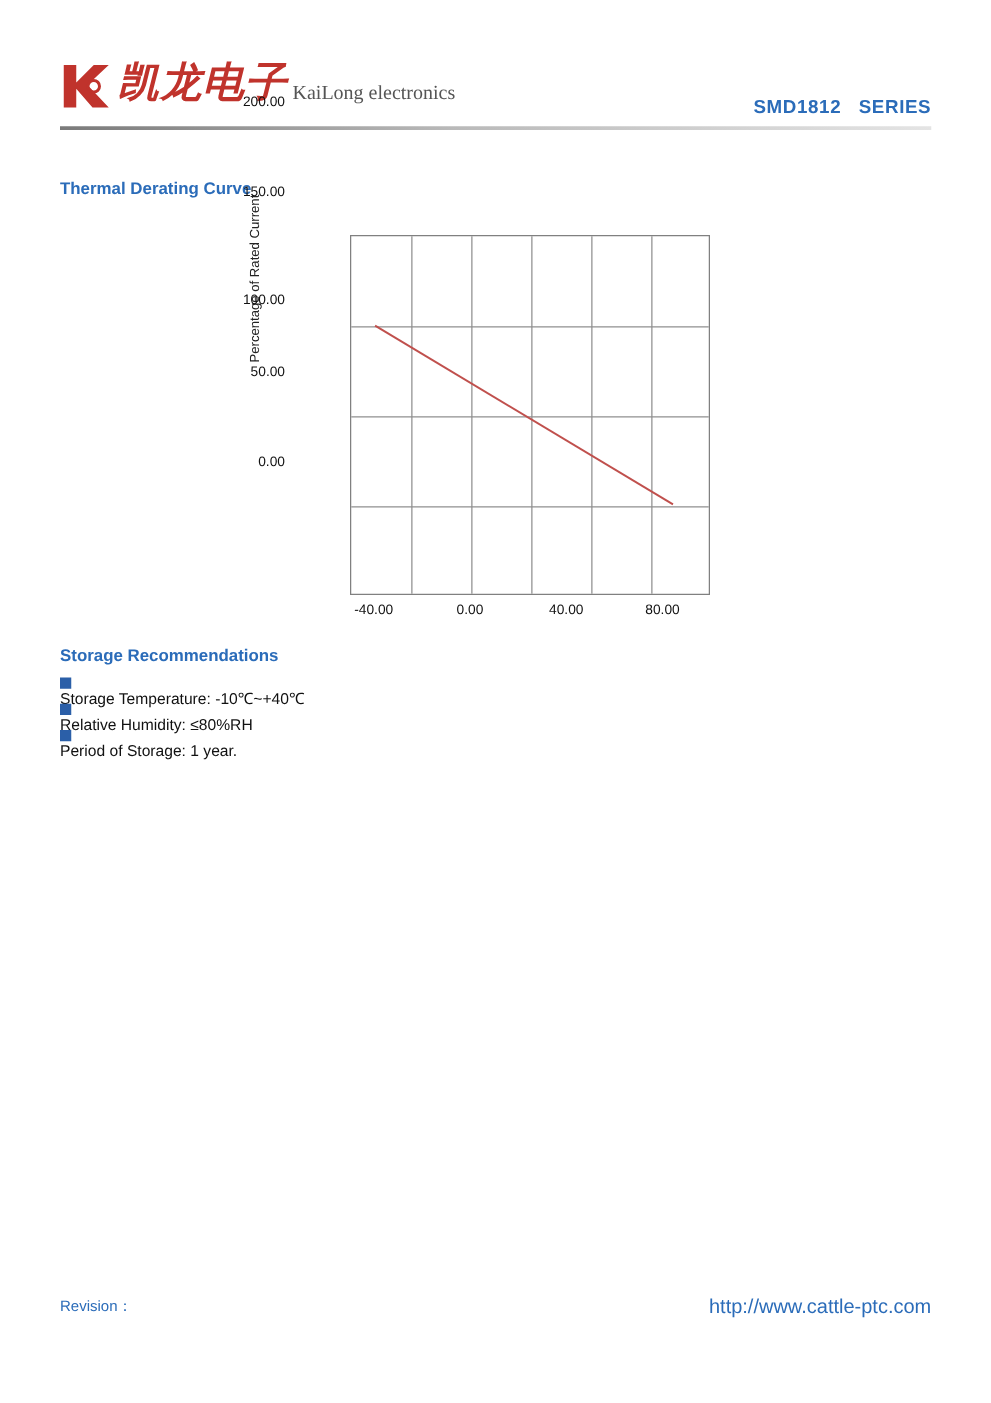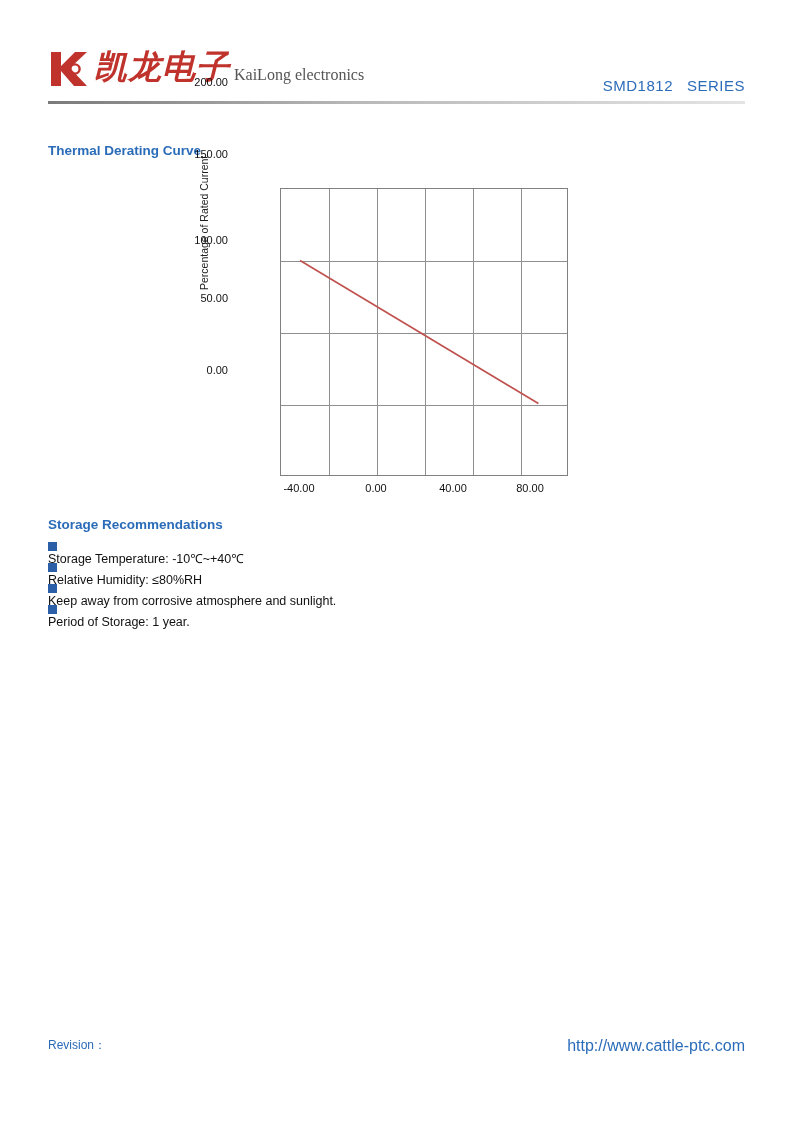--- a/index.html
+++ b/index.html
@@ -61,21 +61,21 @@
     color: #555555;
     line-height: 1;
     padding-bottom: 5px;
     padding-left: 4px;
   }
   .series-title {
     position: absolute;
     right: 0;
     top: 27px;
     font-size: 15px;
-    font-weight: normal;
+    font-weight: bold;
     color: #2b6cb9;
     letter-spacing: 0.5px;
     white-space: pre;
   }
   .header-rule {
     position: absolute;
     left: 48px;
     top: 101px;
     width: 697px;
     height: 3px;
@@ -254,24 +254,20 @@
     <div class="bullet-row">
       <span class="bullet-mark"></span>
       <span class="bullet-text">Storage Temperature: -10℃~+40℃</span>
     </div>
     <div class="bullet-row">
       <span class="bullet-mark"></span>
       <span class="bullet-text">Relative Humidity: ≤80%RH</span>
     </div>
     <div class="bullet-row">
       <span class="bullet-mark"></span>
-      <span class="bullet-text">Keep away from corrosive atmosphere and sunlight.</span>
-    </div>
-    <div class="bullet-row">
-      <span class="bullet-mark"></span>
       <span class="bullet-text">Period of Storage: 1 year.</span>
     </div>
   </div>
 
   <div class="footer-revision">Revision：</div>
   <div class="footer-url">http://www.cattle-ptc.com</div>
 
 </div>
 
 </body></html>

